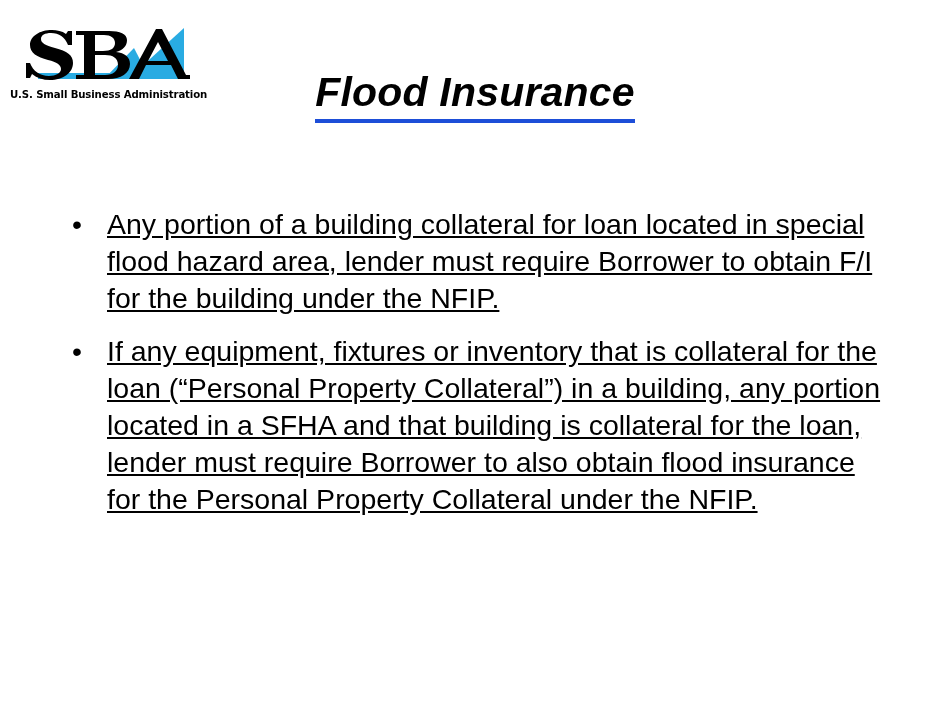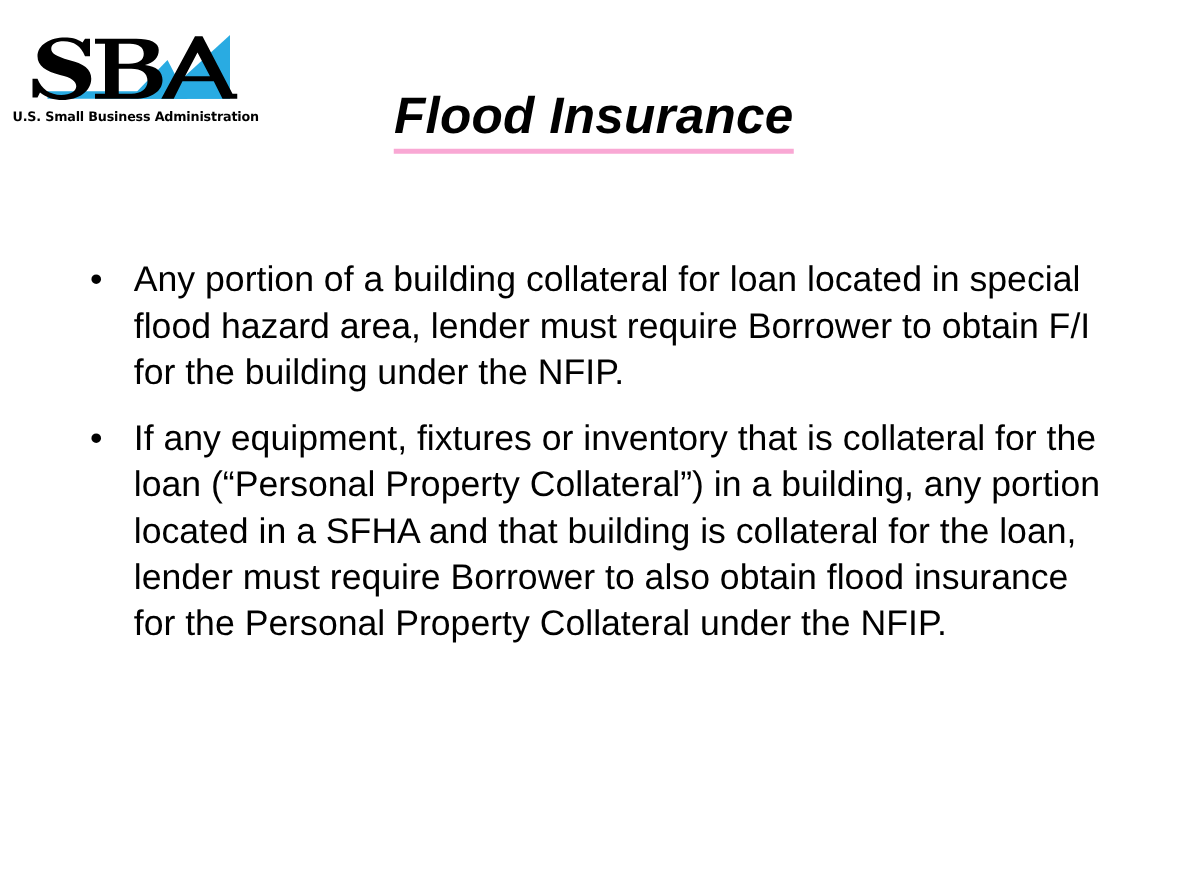--- a/index.html
+++ b/index.html
@@ -65,21 +65,21 @@
   }
   .title-text {
     display: inline-block;
     font-family: "Liberation Sans", sans-serif;
     font-size: 41px;
     font-weight: bold;
     font-style: italic;
     letter-spacing: 0.2px;
     line-height: 48px;
     color: #000000;
-    border-bottom: 4px solid #f9a8d4;
+    border-bottom: 4px solid #1d4ed8;
     padding-bottom: 3px;
   }
 
   
   .body {
     position: absolute;
     left: 62px;
     top: 206px;
     width: 830px;
   }
@@ -98,20 +98,21 @@
   .bullet-marker {
     position: absolute;
     left: 10px;
     top: 0;
     font-size: 28.5px;
     line-height: 37px;
     color: #000000;
   }
   .bullet-text {
     display: block;
+    text-decoration: underline;
   }
 </style>
 </head>
 <body>
 
 <div class="slide">
 
   <div class="logo">
     <div class="logo-mark">
       <svg viewBox="0 0 182 62" xmlns="http://www.w3.org/2000/svg" aria-hidden="true">

